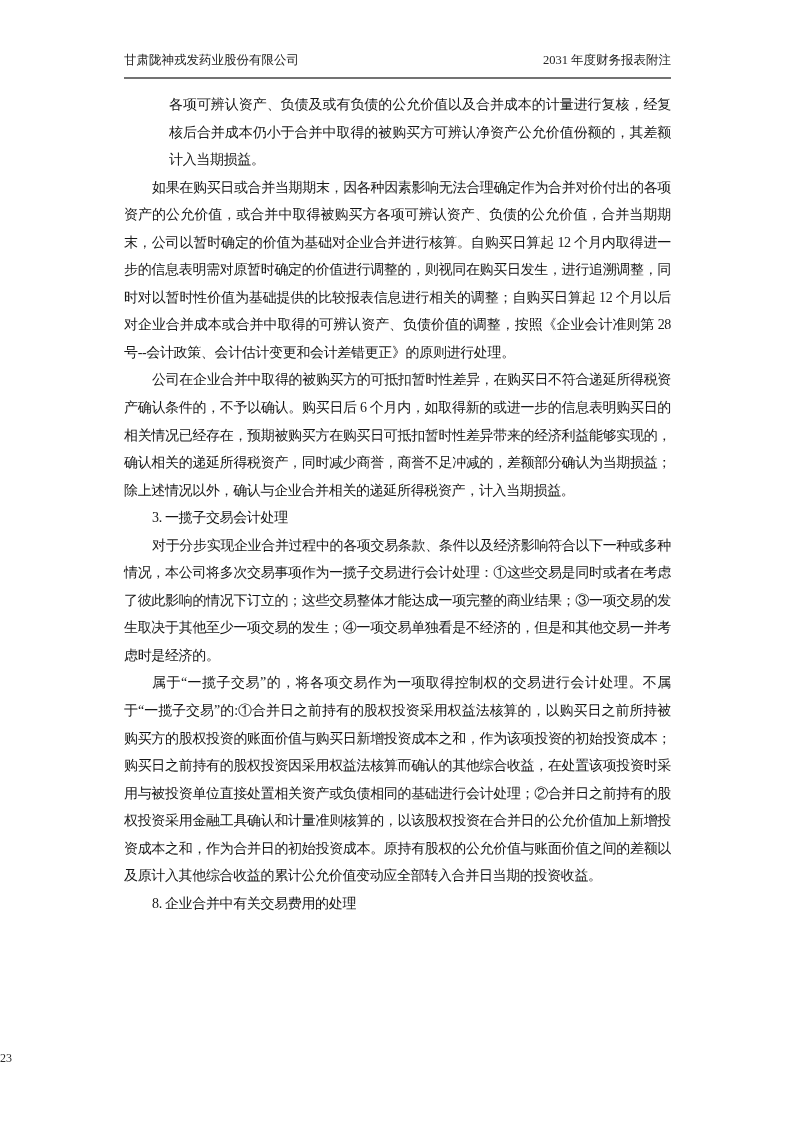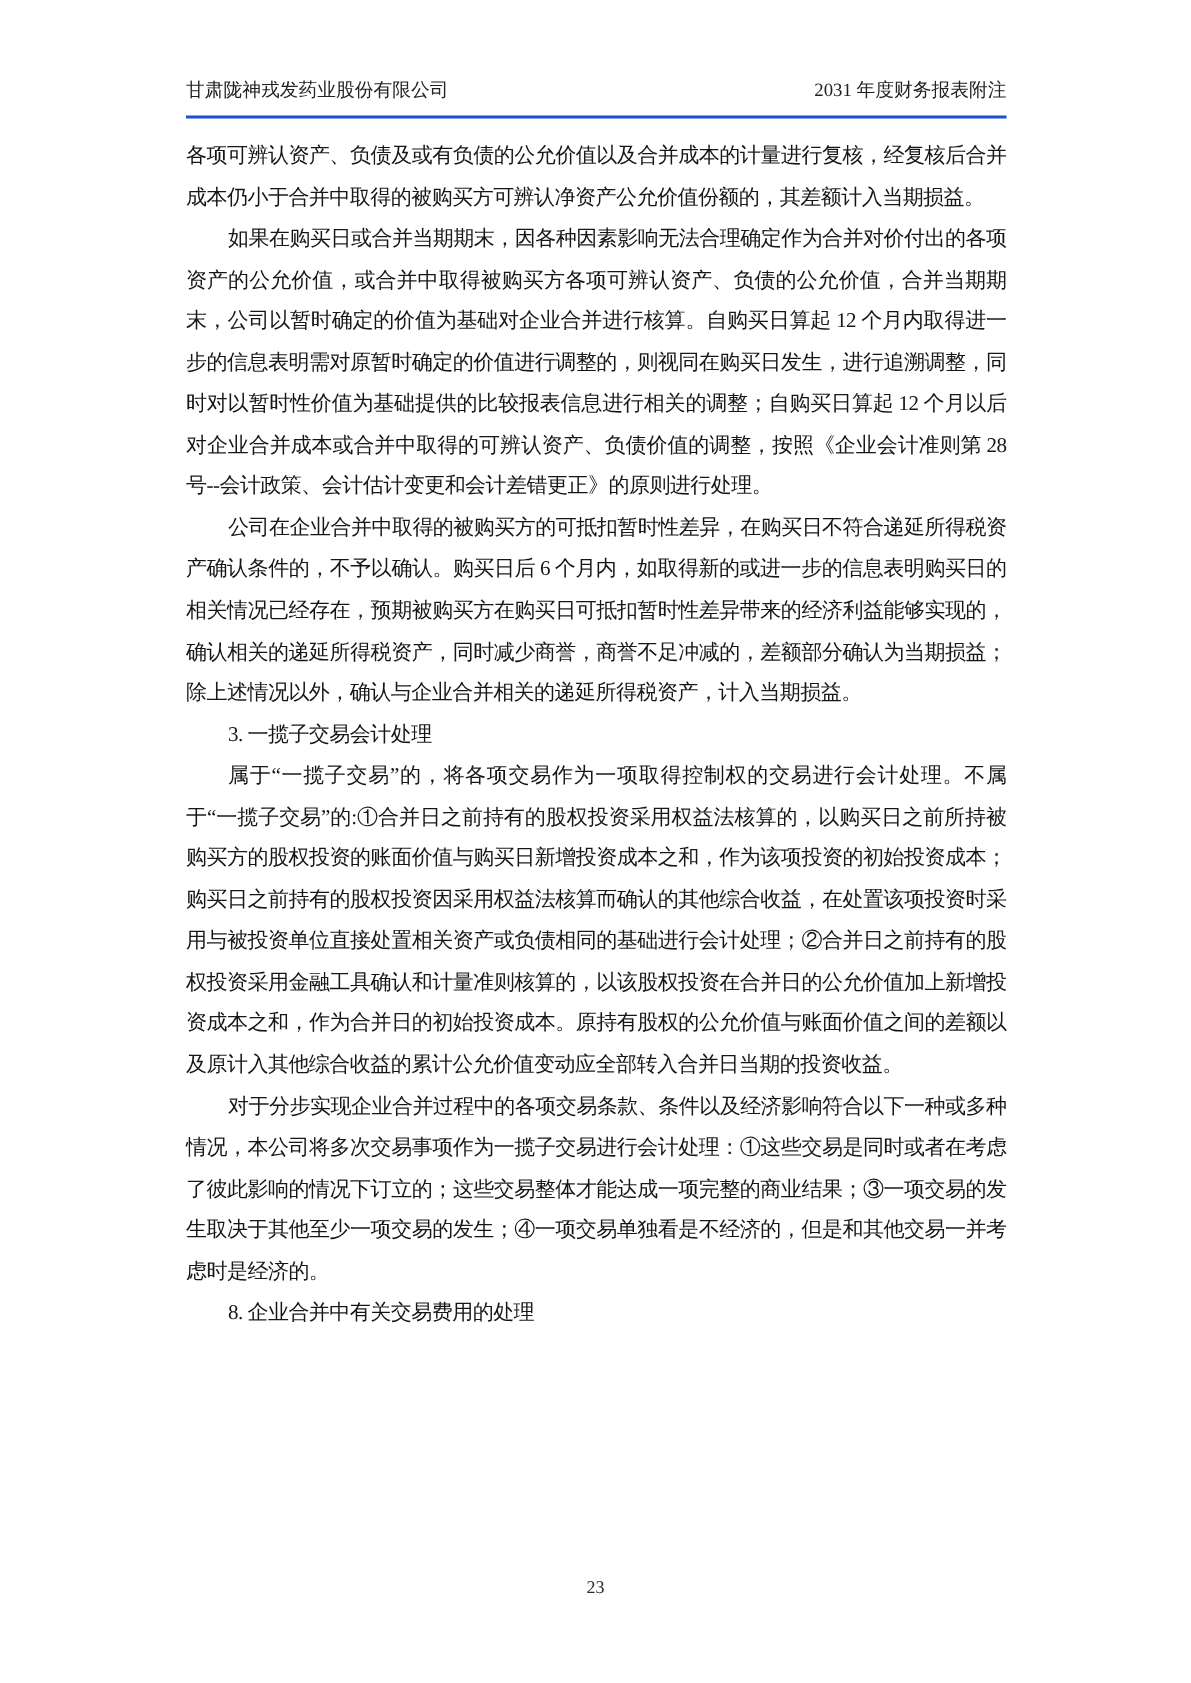--- a/index.html
+++ b/index.html
@@ -16,62 +16,62 @@
   }
   .header {
     position: absolute;
     top: 52px;
     left: 124px;
     width: 547px;
     display: flex;
     justify-content: space-between;
     align-items: flex-end;
     padding-bottom: 8px;
-    border-bottom: 2px solid #1d4ed8;
+    border-bottom: 2px solid #737373;
     font-size: 12.5px;
     color: #222222;
   }
   .content {
     position: absolute;
     top: 91px;
     left: 124px;
     width: 547px;
     font-size: 14px;
     line-height: 27.55px;
     letter-spacing: -0.35px;
     text-align: justify;
     color: #161616;
   }
   .content p { text-indent: 2em; }
-  .content p.continuation { text-indent: 0; }
+  .content p.continuation { text-indent: 0; margin-left: 45px; }
   .page-number {
     position: absolute;
     bottom: 56px;
     left: 0;
     width: 100%;
-    text-align: center;
+    text-align: left;
     font-size: 12px;
     color: #2a2a2a;
   }
 </style>
 </head>
 <body>
 
 <div class="page">
 
   <div class="header">
     <span>甘肃陇神戎发药业股份有限公司</span>
     <span>2031 年度财务报表附注</span>
   </div>
 
   <div class="content">
     <p class="continuation">各项可辨认资产、负债及或有负债的公允价值以及合并成本的计量进行复核，经复核后合并成本仍小于合并中取得的被购买方可辨认净资产公允价值份额的，其差额计入当期损益。</p>
     <p>如果在购买日或合并当期期末，因各种因素影响无法合理确定作为合并对价付出的各项资产的公允价值，或合并中取得被购买方各项可辨认资产、负债的公允价值，合并当期期末，公司以暂时确定的价值为基础对企业合并进行核算。自购买日算起 12 个月内取得进一步的信息表明需对原暂时确定的价值进行调整的，则视同在购买日发生，进行追溯调整，同时对以暂时性价值为基础提供的比较报表信息进行相关的调整；自购买日算起 12 个月以后对企业合并成本或合并中取得的可辨认资产、负债价值的调整，按照《企业会计准则第 28 号--会计政策、会计估计变更和会计差错更正》的原则进行处理。</p>
     <p>公司在企业合并中取得的被购买方的可抵扣暂时性差异，在购买日不符合递延所得税资产确认条件的，不予以确认。购买日后 6 个月内，如取得新的或进一步的信息表明购买日的相关情况已经存在，预期被购买方在购买日可抵扣暂时性差异带来的经济利益能够实现的，确认相关的递延所得税资产，同时减少商誉，商誉不足冲减的，差额部分确认为当期损益；除上述情况以外，确认与企业合并相关的递延所得税资产，计入当期损益。</p>
     <p>3. 一揽子交易会计处理</p>
+    <p>对于分步实现企业合并过程中的各项交易条款、条件以及经济影响符合以下一种或多种情况，本公司将多次交易事项作为一揽子交易进行会计处理：①这些交易是同时或者在考虑了彼此影响的情况下订立的；这些交易整体才能达成一项完整的商业结果；③一项交易的发生取决于其他至少一项交易的发生；④一项交易单独看是不经济的，但是和其他交易一并考虑时是经济的。</p>
     <p>属于“一揽子交易”的，将各项交易作为一项取得控制权的交易进行会计处理。不属于“一揽子交易”的:①合并日之前持有的股权投资采用权益法核算的，以购买日之前所持被购买方的股权投资的账面价值与购买日新增投资成本之和，作为该项投资的初始投资成本；购买日之前持有的股权投资因采用权益法核算而确认的其他综合收益，在处置该项投资时采用与被投资单位直接处置相关资产或负债相同的基础进行会计处理；②合并日之前持有的股权投资采用金融工具确认和计量准则核算的，以该股权投资在合并日的公允价值加上新增投资成本之和，作为合并日的初始投资成本。原持有股权的公允价值与账面价值之间的差额以及原计入其他综合收益的累计公允价值变动应全部转入合并日当期的投资收益。</p>
-    <p>对于分步实现企业合并过程中的各项交易条款、条件以及经济影响符合以下一种或多种情况，本公司将多次交易事项作为一揽子交易进行会计处理：①这些交易是同时或者在考虑了彼此影响的情况下订立的；这些交易整体才能达成一项完整的商业结果；③一项交易的发生取决于其他至少一项交易的发生；④一项交易单独看是不经济的，但是和其他交易一并考虑时是经济的。</p>
     <p>8. 企业合并中有关交易费用的处理</p>
   </div>
 
   <div class="page-number">23</div>
 
 </div>
 
 </body></html>

